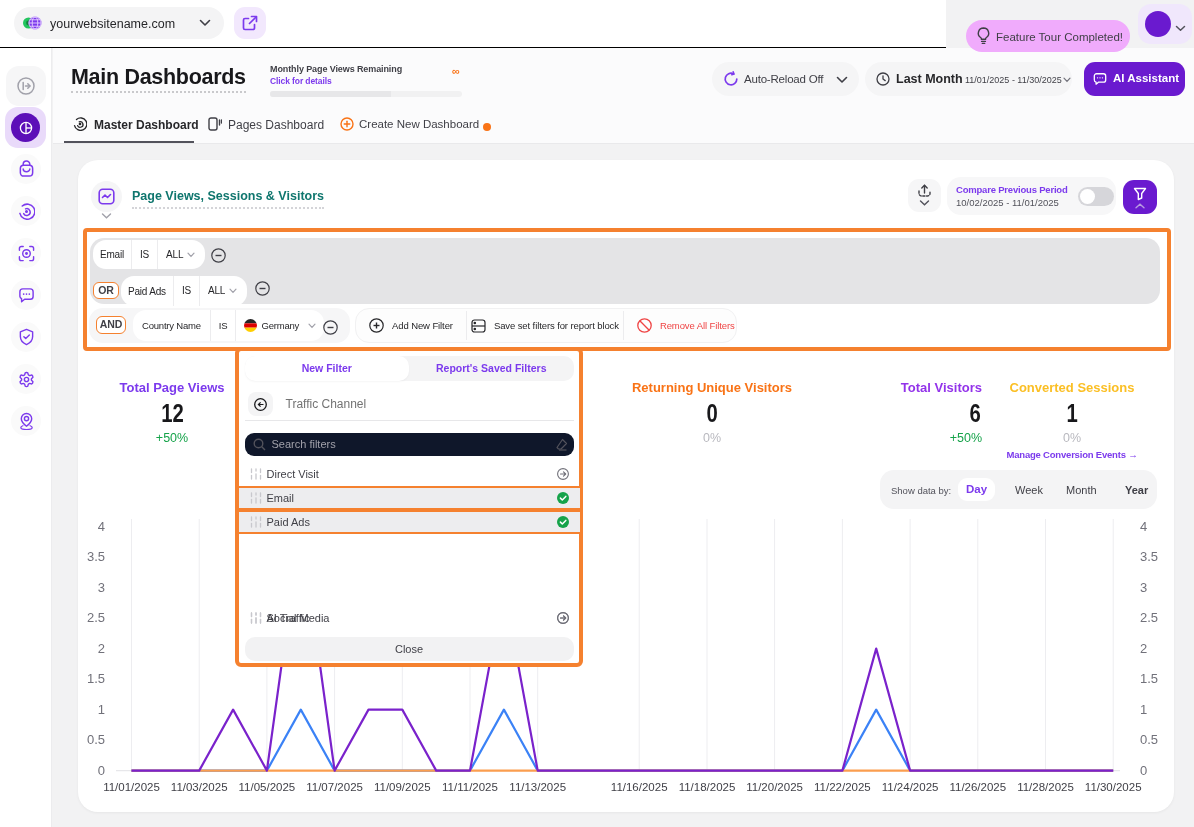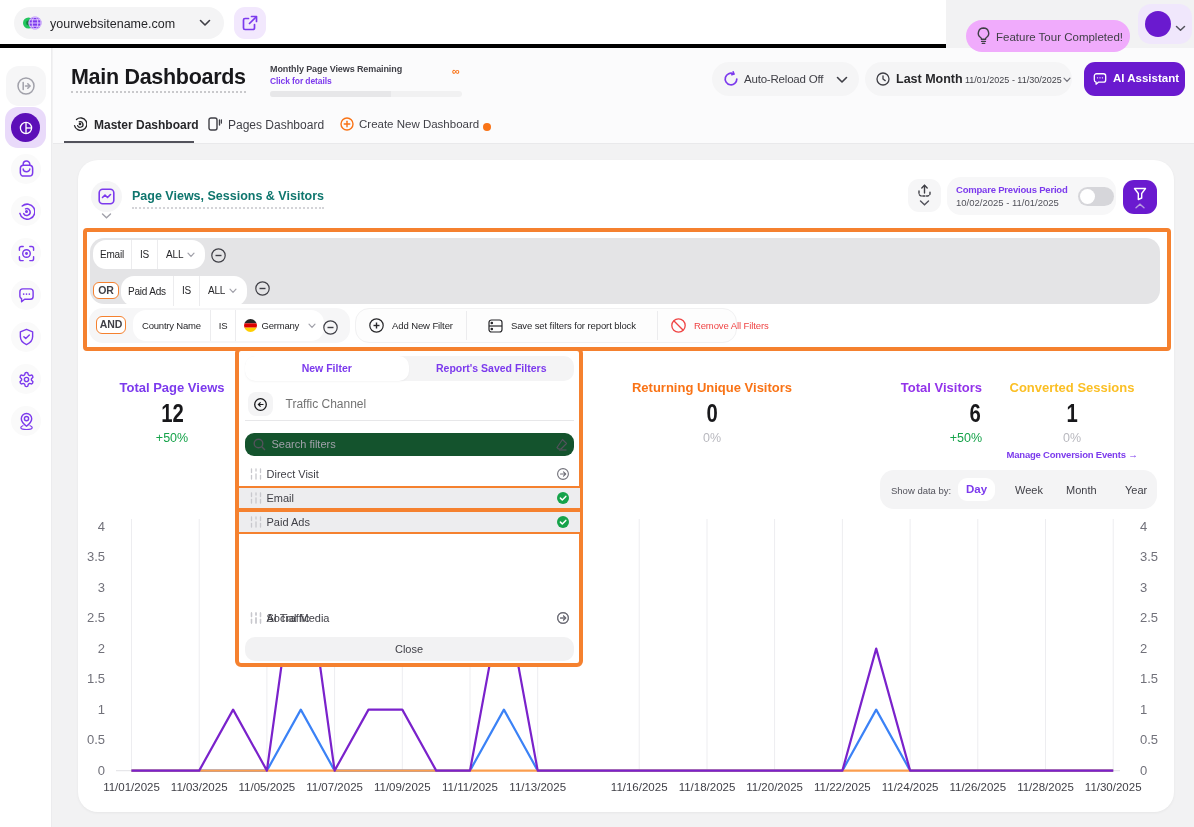--- a/index.html
+++ b/index.html
@@ -1,20 +1,20 @@
 <!DOCTYPE html>
 <html><head>
 <meta charset="utf-8">
 <style>
   * { margin:0; padding:0; box-sizing:border-box; }
   html,body { width:1194px; height:827px; font-family:"Liberation Sans", sans-serif; background:#f2f2f3; overflow:hidden; }
   .abs { position:absolute; }
   #root { position:relative; width:1194px; height:827px; }
   
-  #topbar { position:absolute; left:0; top:0; width:946px; height:48px; background:#fff; border-bottom:4px solid #000000; z-index:5; }
+  #topbar { position:absolute; left:0; top:0; width:946px; height:48px; background:#fff; border-bottom:1px solid #000000; z-index:5; }
   #sidebar { position:absolute; left:0; top:48px; width:52px; height:779px; background:#fff; border-right:1px solid #ececee; z-index:5; }
   #headerstrip { position:absolute; left:53px; top:48px; width:1141px; height:96px; background:#fbfbfc; border-bottom:1px solid #e9e9eb; z-index:1; }
   #card { position:absolute; left:78px; top:160px; width:1096px; height:652px; background:#fff; border-radius:20px; box-shadow:0 1px 3px rgba(0,0,0,0.05); z-index:2; }
   .rowlab { position:absolute; left:28px; top:5.5px; font-size:11px; color:#3f3f46; }
 </style>
 </head>
 <body>
 <div id="root">
   <svg width="0" height="0" style="position:absolute">
     <defs>
@@ -381,21 +381,21 @@
         </svg>
     </div>
     <div class="abs" style="left:268px;top:76px;width:382px;height:35px;background:#fdfdfd;border:1px solid #f1f1f2;border-radius:14px;display:flex;align-items:center;font-size:9.5px;font-weight:500;color:#27272a;letter-spacing:-0.1px;white-space:nowrap;">
       <span style="display:flex;align-items:center;padding:0 13px;">
         <svg width="15" height="15" viewBox="0 0 15 15" fill="none" stroke="#27272a" stroke-width="1.2" style="margin-right:8px">
             <circle cx="7.5" cy="7.5" r="6.7"></circle>
             <line x1="7.5" y1="4.5" x2="7.5" y2="10.5" stroke-width="1.4"></line>
             <line x1="4.5" y1="7.5" x2="10.5" y2="7.5" stroke-width="1.4"></line>
           </svg>
         Add New Filter</span>
-      <span style="display:flex;align-items:center;border-left:1px solid #ececee;padding:0 21px;height:29px;">
+      <span style="display:flex;align-items:center;border-left:1px solid #ececee;padding:0 4px;height:29px;">
         <svg width="15" height="14" viewBox="0 0 15 14" fill="none" stroke="#27272a" stroke-width="1.2" style="margin-right:8px">
             <rect x="1" y="1" width="13" height="12" rx="2.5"></rect>
             <line x1="1" y1="7" x2="14" y2="7"></line>
             <circle cx="3.8" cy="4" r="0.7" fill="#27272a"></circle>
             <circle cx="3.8" cy="10" r="0.7" fill="#27272a"></circle>
           </svg>
         Save set filters for report block</span>
       <span style="display:flex;align-items:center;border-left:1px solid #ececee;padding:0 13px;height:29px;color:#ef4444;">
         <svg width="15" height="15" viewBox="0 0 15 15" fill="none" stroke="#ef4444" stroke-width="1.3" style="margin-right:8px">
             <circle cx="7.5" cy="7.5" r="6.7"></circle>
@@ -436,40 +436,40 @@
       <div style="font-size:26px;font-weight:600;color:#18181b;margin-top:3px;"><span style="display:inline-block;transform:scaleX(0.78);">1</span></div>
       <div style="font-size:12.5px;font-weight:500;color:#b9b9bf;margin-top:2px;">0%</div>
       <div style="font-size:9.5px;font-weight:600;color:#7c3aed;letter-spacing:-0.2px;margin-top:4px;">Manage Conversion Events →</div>
     </div>
 
     <div class="abs" style="left:880px;top:470px;width:277px;height:39px;background:#f4f4f5;border-radius:14px;">
       <span class="abs" style="left:11px;top:14.5px;font-size:9.5px;font-weight:500;color:#52525b;">Show data by:</span>
       <div class="abs" style="left:78px;top:8px;width:37px;height:23px;background:#fff;border-radius:9px;text-align:center;line-height:23px;font-size:11.5px;font-weight:600;color:#7c3aed;">Day</div>
       <span class="abs" style="left:135px;top:14px;font-size:11px;font-weight:500;color:#3f3f46;">Week</span>
       <span class="abs" style="left:186px;top:14px;font-size:11px;font-weight:400;color:#3f3f46;">Month</span>
-      <span class="abs" style="left:245px;top:14px;font-size:11px;font-weight:400;color:#3f3f46;">Year</span>
+      <span class="abs" style="left:245px;top:14px;font-size:11px;font-weight:700;color:#3f3f46;">Year</span>
     </div>
   </div>
   <div id="panel" class="abs" style="left:234.5px;top:347px;width:348px;height:319.5px;border:4px solid #f5812f;background:#fff;border-radius:6px;z-index:6;">
 
     <div class="abs" style="left:6px;top:5px;width:329px;height:25px;background:#f4f4f5;border-radius:10px;">
       <div class="abs" style="left:0;top:0;width:164.5px;height:25px;background:#fff;border-radius:10px;box-shadow:0 1px 2px rgba(0,0,0,0.04);text-align:center;line-height:25px;font-size:10.5px;font-weight:600;color:#7c3aed;">New Filter</div>
       <div class="abs" style="left:164.5px;top:0;width:164.5px;height:25px;text-align:center;line-height:25px;font-size:10.5px;font-weight:600;color:#7c3aed;">Report's Saved Filters</div>
     </div>
 
     <div class="abs" style="left:9.5px;top:41px;width:25px;height:24px;background:#f4f4f5;border-radius:8px;">
       <svg class="abs" style="left:6px;top:5.5px" width="13" height="13" viewBox="0 0 13 13" fill="none" stroke="#18181b" stroke-width="1.3">
           <circle cx="6.5" cy="6.5" r="5.8"></circle>
           <path d="M9.5 6.5 H4.5 M6.6 4.4 L4.4 6.5 L6.6 8.6" stroke-width="1.2"></path>
         </svg>
     </div>
     <div class="abs" style="left:47px;top:46px;font-size:12px;color:#737373;">Traffic Channel</div>
     <div class="abs" style="left:6px;top:69px;width:329px;height:1px;background:#e7e7e9;"></div>
 
-    <div class="abs" style="left:6px;top:82px;width:329px;height:22.5px;background:#14532d;border-radius:9px;">
+    <div class="abs" style="left:6px;top:82px;width:329px;height:22.5px;background:#0f172a;border-radius:9px;">
       <svg class="abs" style="left:8px;top:5px" width="13" height="13" viewBox="0 0 13 13" fill="none" stroke="#52525b" stroke-width="1.4">
           <circle cx="5.5" cy="5.5" r="4.3"></circle>
           <line x1="8.8" y1="8.8" x2="12" y2="12"></line>
         </svg>
       <span class="abs" style="left:27px;top:5px;font-size:11px;color:#a1a1aa;">Search filters</span>
       <svg class="abs" style="left:310px;top:5px" width="13" height="13" viewBox="0 0 13 13" fill="none" stroke="#52525b" stroke-width="1.2" stroke-linejoin="round">
           <path d="M7.5 1.5 L11.5 5.5 L6 11 H3.5 L2 9.5 Z"></path>
           <line x1="4" y1="12" x2="11.5" y2="12"></line>
         </svg>
     </div>

